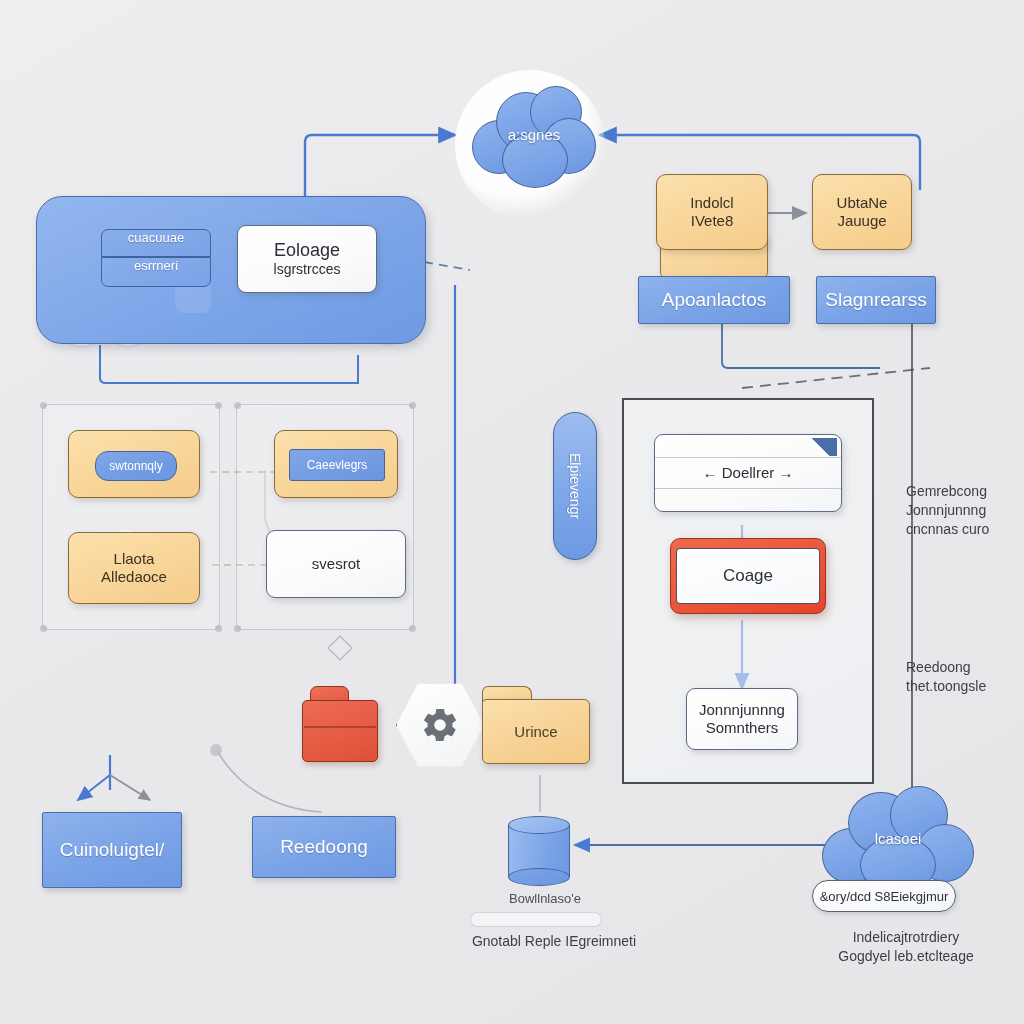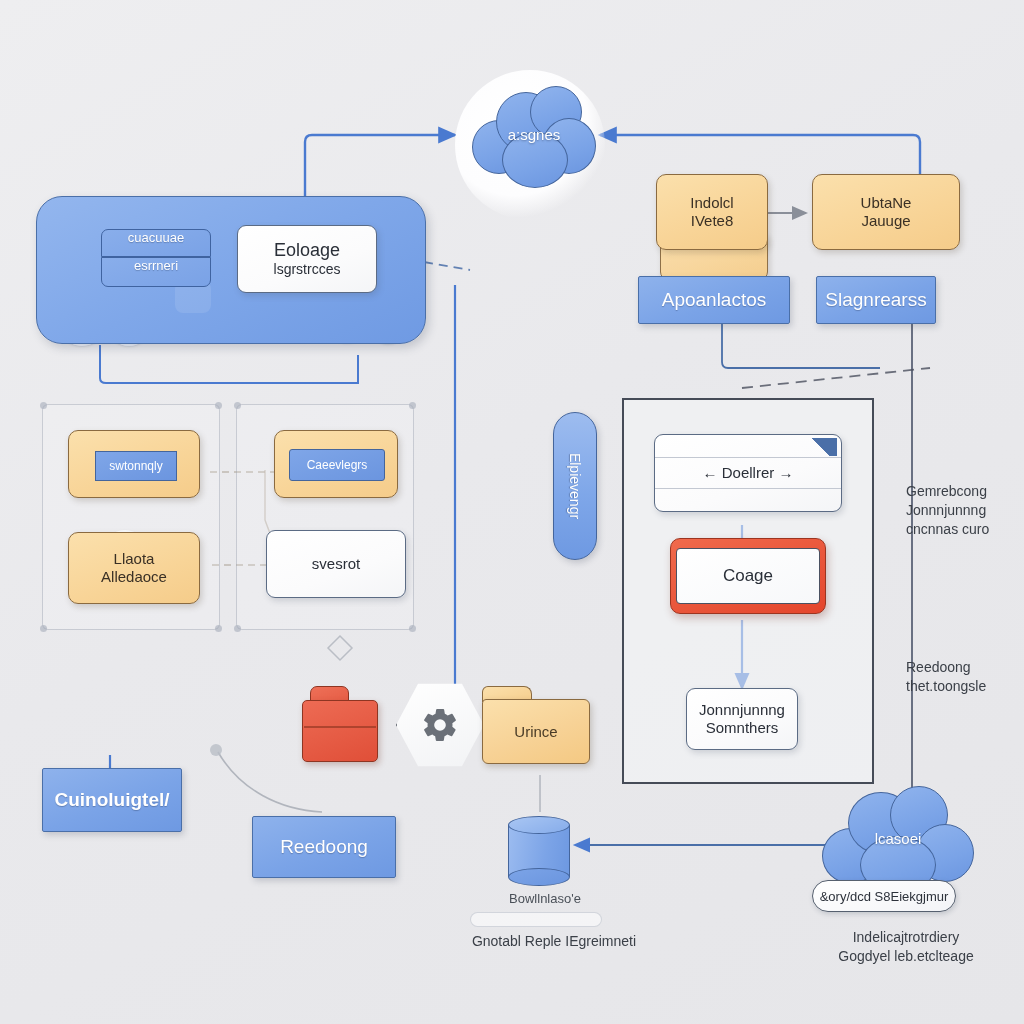--- a/index.html
+++ b/index.html
@@ -291,21 +291,21 @@
     </div>
   </div>
 
   <div class="node yellow" style="left:660px;top:232px;width:108px;height:48px;border-radius:8px;opacity:.95;">
     <span></span>
   </div>
   <div class="node yellow" style="left:656px;top:174px;width:112px;height:76px;">
     <span class="lbl">Indolcl
 IVete8</span>
   </div>
-  <div class="node yellow" style="left:812px;top:174px;width:148px;height:76px;">
+  <div class="node yellow" style="left:812px;top:174px;width:100px;height:76px;">
     <span class="lbl">UbtaNe
 Jauuge</span>
   </div>
   <div class="node blue" style="left:638px;top:276px;width:152px;height:48px;">
     <span class="lbl">Apoanlactos</span>
   </div>
   <div class="node blue" style="left:816px;top:276px;width:120px;height:48px;">
     <span class="lbl">Slagnrearss</span>
   </div>
 
@@ -318,21 +318,21 @@
   <div class="ghost" style="left:236px;top:404px;width:178px;height:226px;">
     <div class="ghost-dot" style="left:-3px;top:-3px;"></div>
     <div class="ghost-dot" style="right:-3px;top:-3px;"></div>
     <div class="ghost-dot" style="left:-3px;bottom:-3px;"></div>
     <div class="ghost-dot" style="right:-3px;bottom:-3px;"></div>
   </div>
 
   <div class="node yellow" style="left:68px;top:430px;width:132px;height:68px;">
     <div style="position:absolute;left:26px;top:20px;width:82px;height:30px;
                 background:linear-gradient(160deg,#7FA6E8,#6B95DF);
-                border:1px solid #44659c;border-radius:0;
+                border:1px solid #44659c;border-radius:13px;
                 display:flex;align-items:center;justify-content:center;
                 color:#fff;font-size:12px;">
       <span>swtonnqly</span>
     </div>
   </div>
 
   <div class="node yellow" style="left:68px;top:532px;width:132px;height:72px;">
     <span class="lbl" style="position:relative;z-index:2;">Llaota
 Alledaoce</span>
   </div>
@@ -393,21 +393,21 @@
     </svg>
   </div>
 
   <div class="folder" style="left:482px;top:686px;width:108px;height:78px;">
     <div class="tab"></div>
     <div class="bodyf">
       <span>Urince</span>
     </div>
   </div>
 
-  <div class="node blue" style="left:42px;top:768px;width:140px;height:64px;font-weight:bold;">
+  <div class="node blue" style="left:42px;top:812px;width:140px;height:76px;">
     <span class="lbl">Cuinoluigtel/</span>
   </div>
   <div class="node blue" style="left:252px;top:816px;width:144px;height:62px;">
     <span class="lbl">Reedoong</span>
   </div>
 
   <div class="cyl" style="left:508px;top:816px;width:62px;height:70px;">
     <div class="tube"></div>
     <div class="cap bot"></div>
     <div class="cap top"></div>

